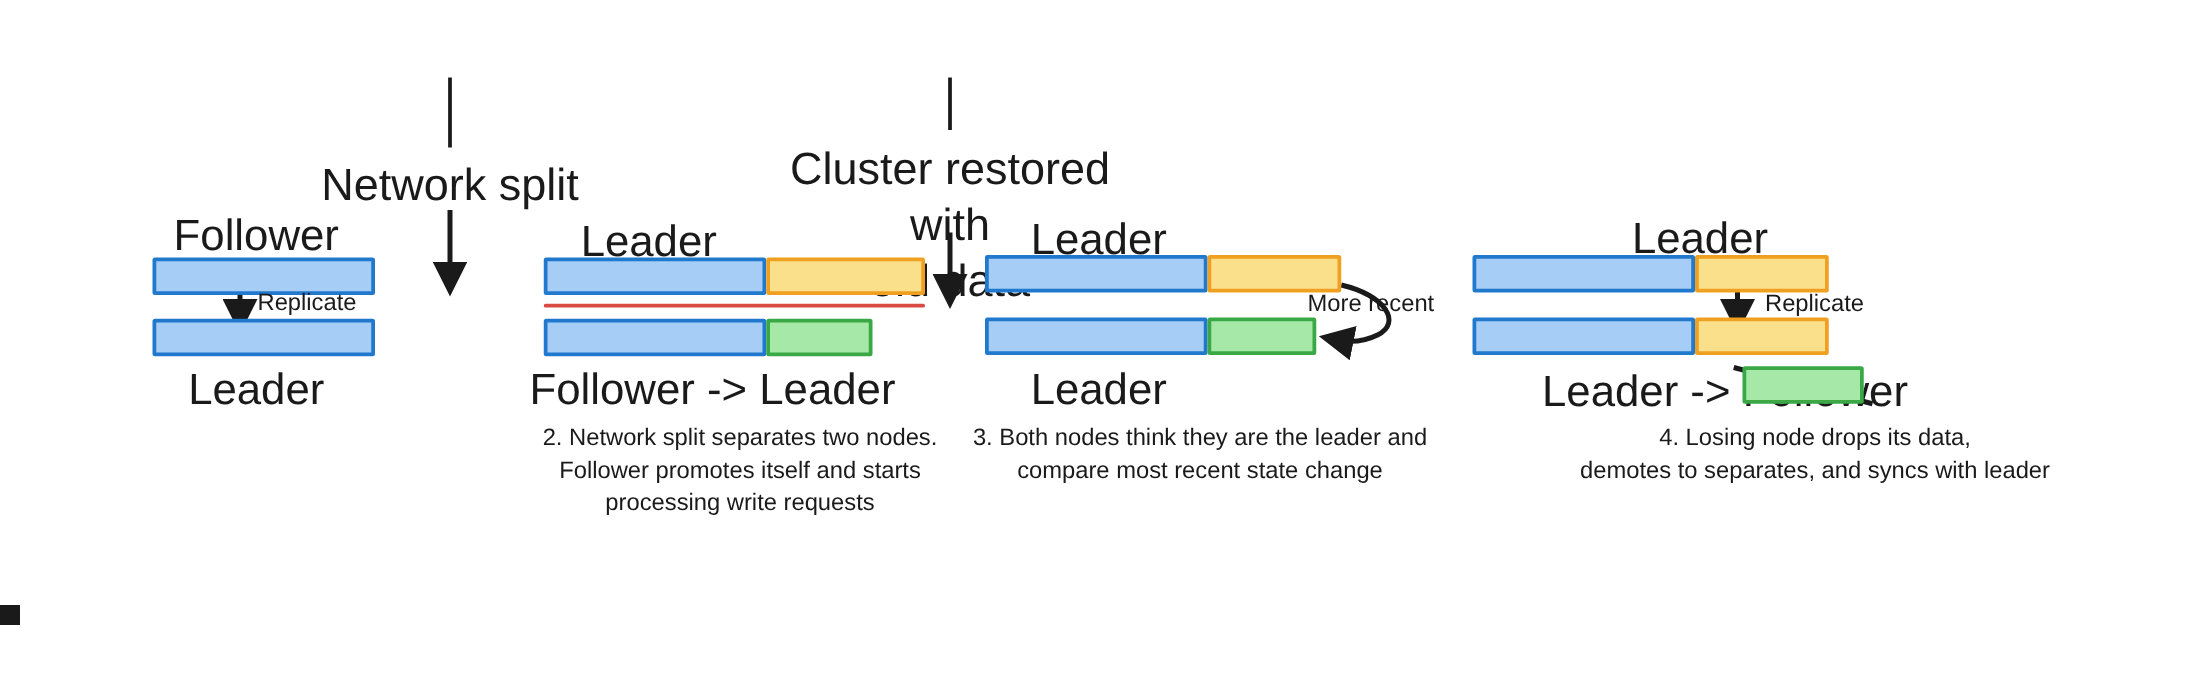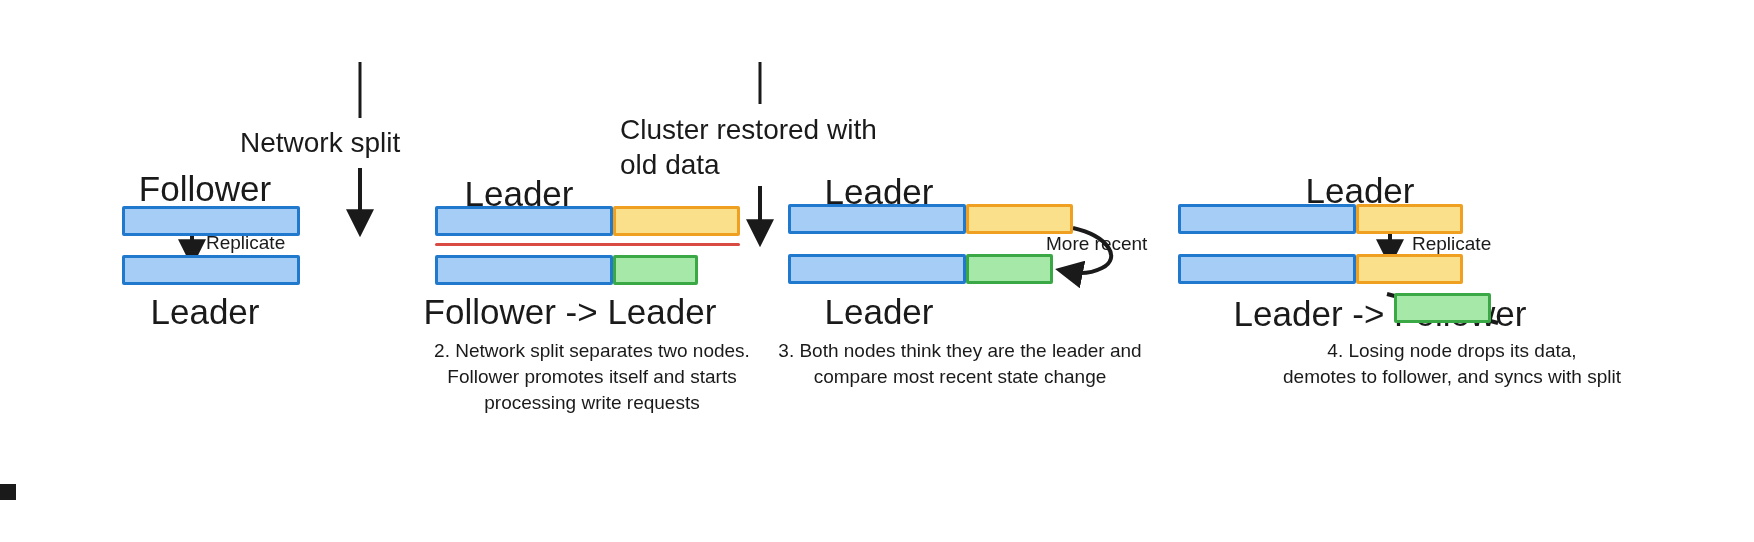--- a/index.html
+++ b/index.html
@@ -3,21 +3,21 @@
 <meta charset="utf-8">
 <style>
   html,body{margin:0;padding:0;background:#ffffff;}
   body{width:1754px;height:542px;position:relative;overflow:hidden;
        font-family:"Liberation Sans","DejaVu Sans",sans-serif;color:#1a1a1a;}
   .stage{position:absolute;left:0;top:0;width:1754px;height:542px;}
   .abs{position:absolute;}
 
   
   .node-label{font-size:35px;color:#1a1a1a;text-align:center;white-space:nowrap;line-height:1.1;}
-  .transition{font-size:28px;color:#1a1a1a;line-height:1.25;}
+  .transition{font-size:36px;color:#1a1a1a;text-align:center;line-height:1.25;}
   .caption{font-size:19px;color:#1a1a1a;text-align:center;line-height:1.38;}
   .small-label{font-size:19px;color:#1a1a1a;white-space:nowrap;}
 
   
   .bar{position:absolute;height:30px;box-sizing:border-box;}
   .seg{position:absolute;top:0;height:30px;box-sizing:border-box;border-radius:2px;}
   .seg-blue{background:#a5cdf5;border:3px solid #2079cd;}
   .seg-orange{background:#fbe08c;border:3px solid #efa020;}
   .seg-green{background:#a5e8a8;border:3px solid #39a845;}
 
@@ -148,19 +148,19 @@
       <div class="seg seg-blue" style="left:0;width:178px;"></div>
       <div class="seg seg-orange" style="left:178px;width:107px;"></div>
     </div>
 
     <div class="abs node-label" style="left:0px;top:295px;width:460px;">Leader -&gt; Follower</div>
 
     <div class="seg seg-green" style="left:244px;top:293px;width:97px;"></div>
 
     <div class="abs caption" style="left:0px;top:338px;width:604px;">
       <div>4. Losing node drops its data,</div>
-      <div>demotes to follower, and syncs with split</div>
+      <div>demotes to separates, and syncs with leader</div>
     </div>
   </div>
 
   <div class="abs" style="left:0px;top:484px;width:16px;height:16px;background:#1a1a1a;"></div>
 
 </div>
 
 </body></html>

